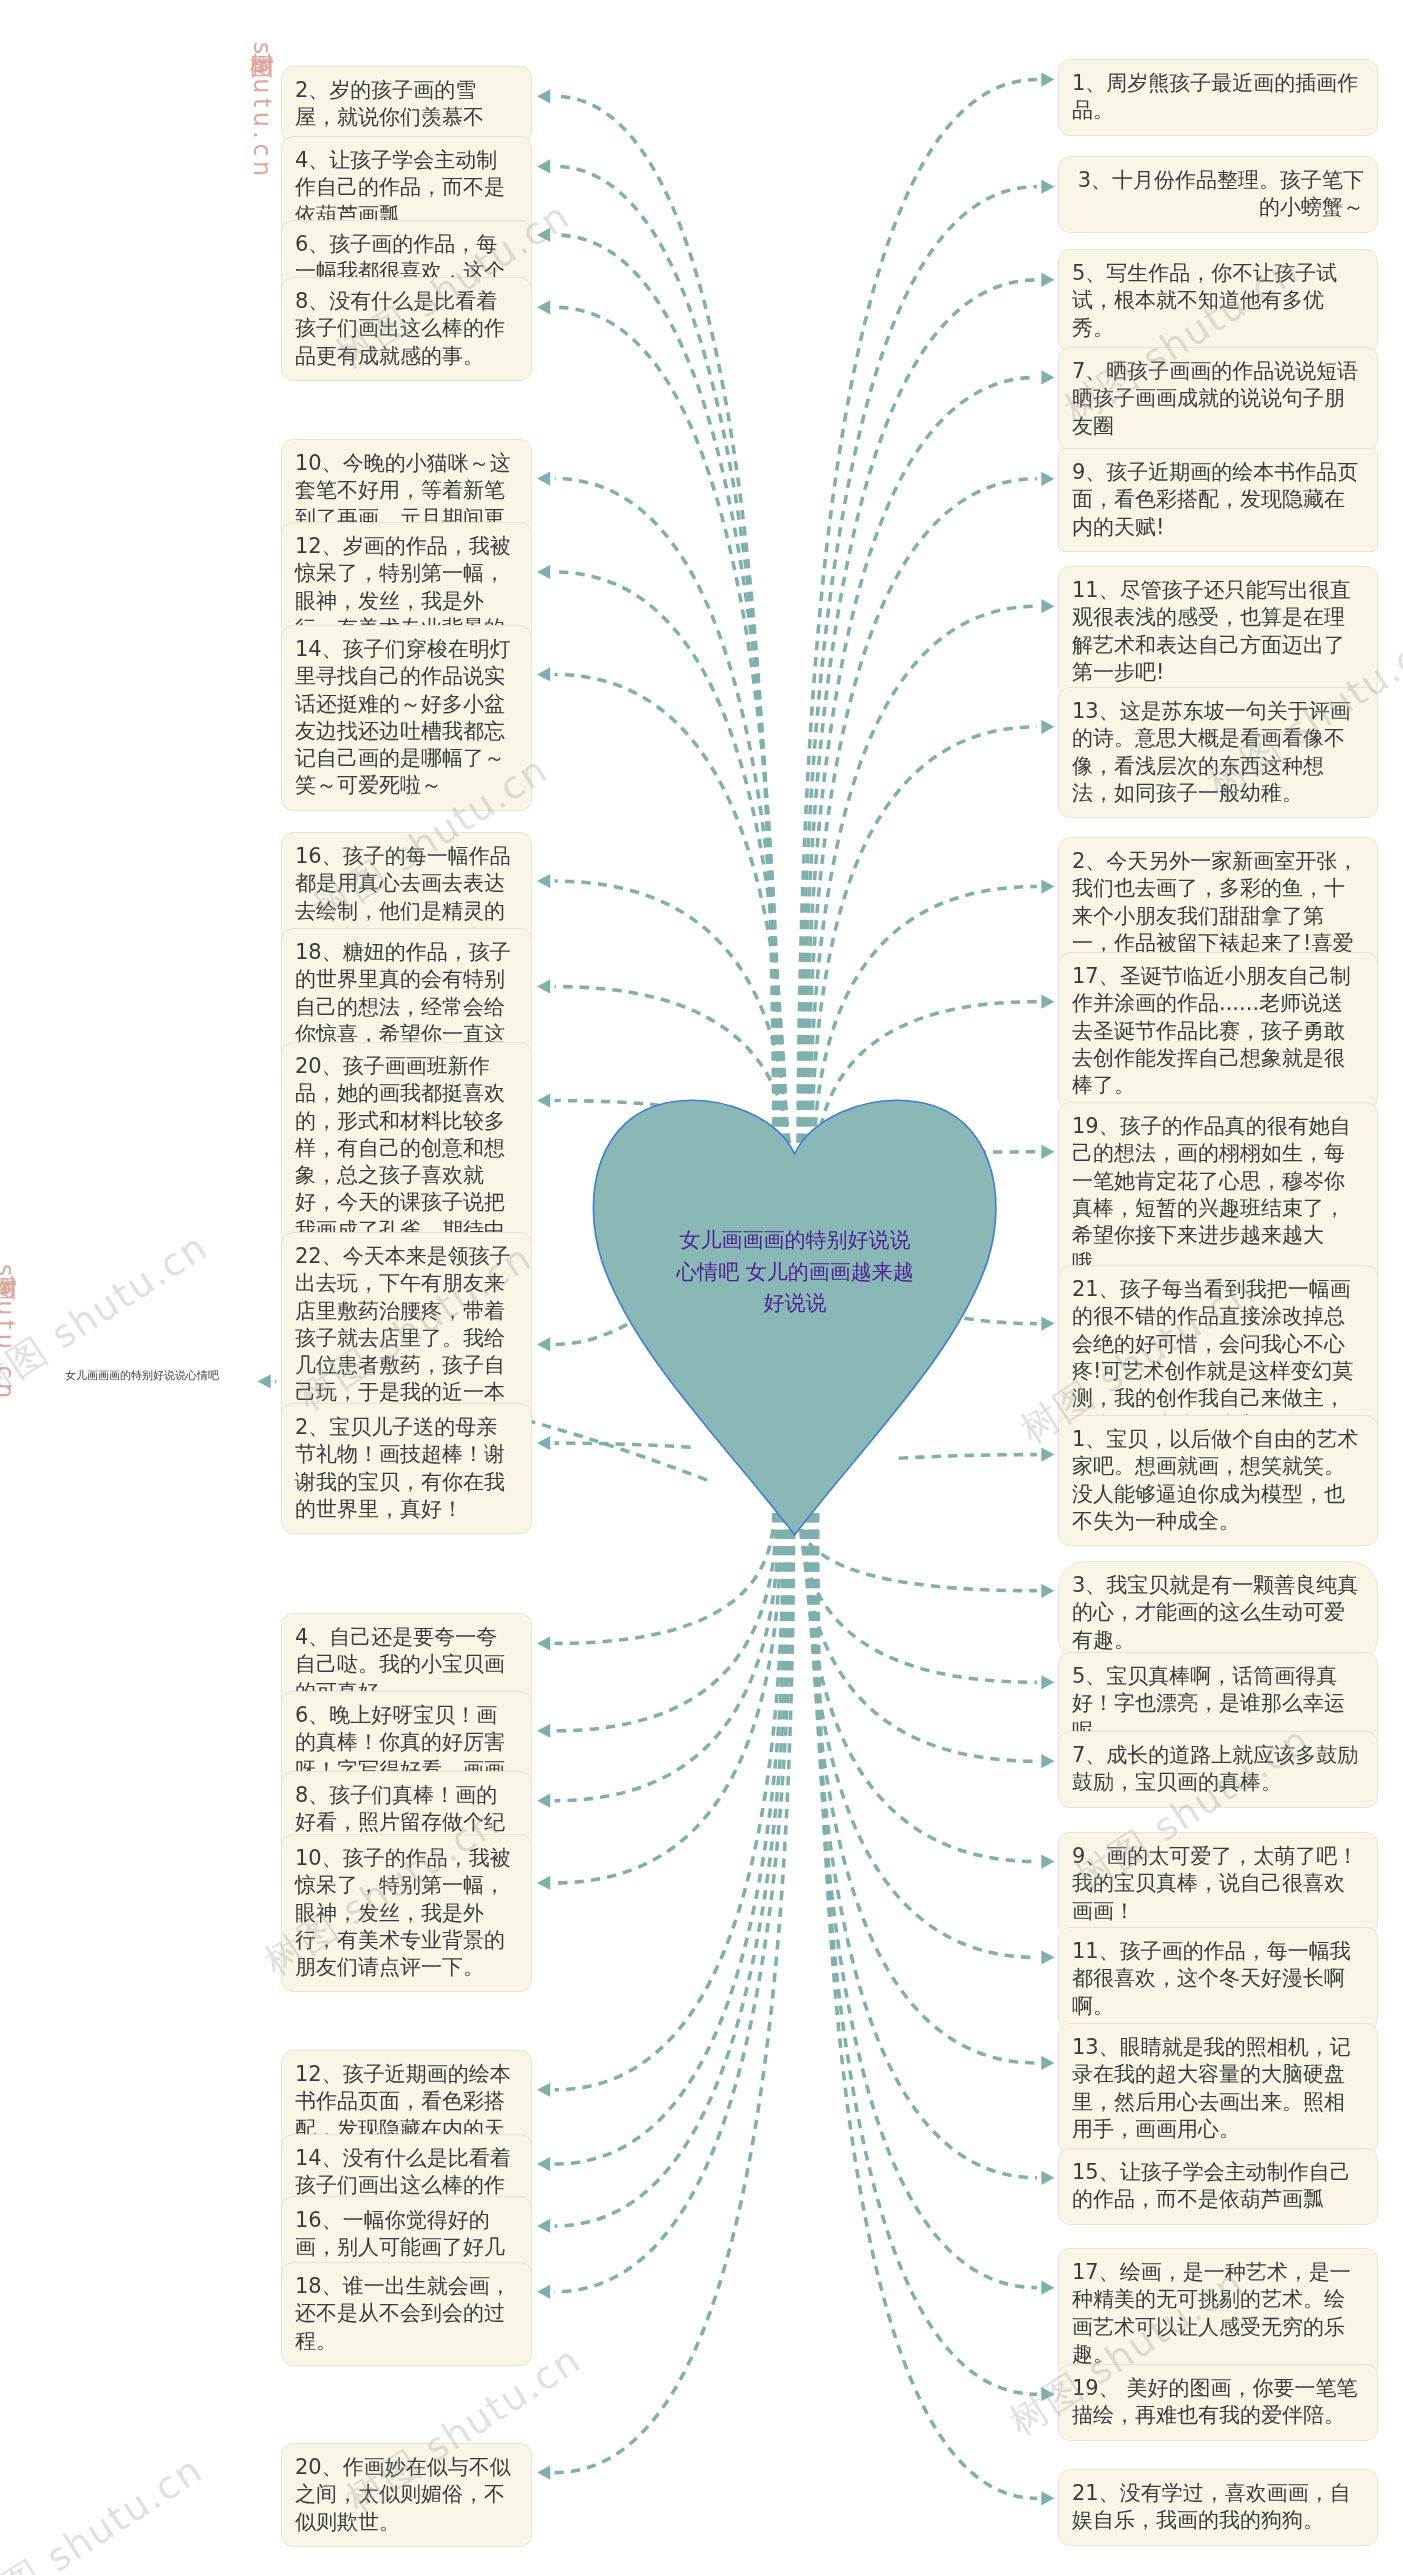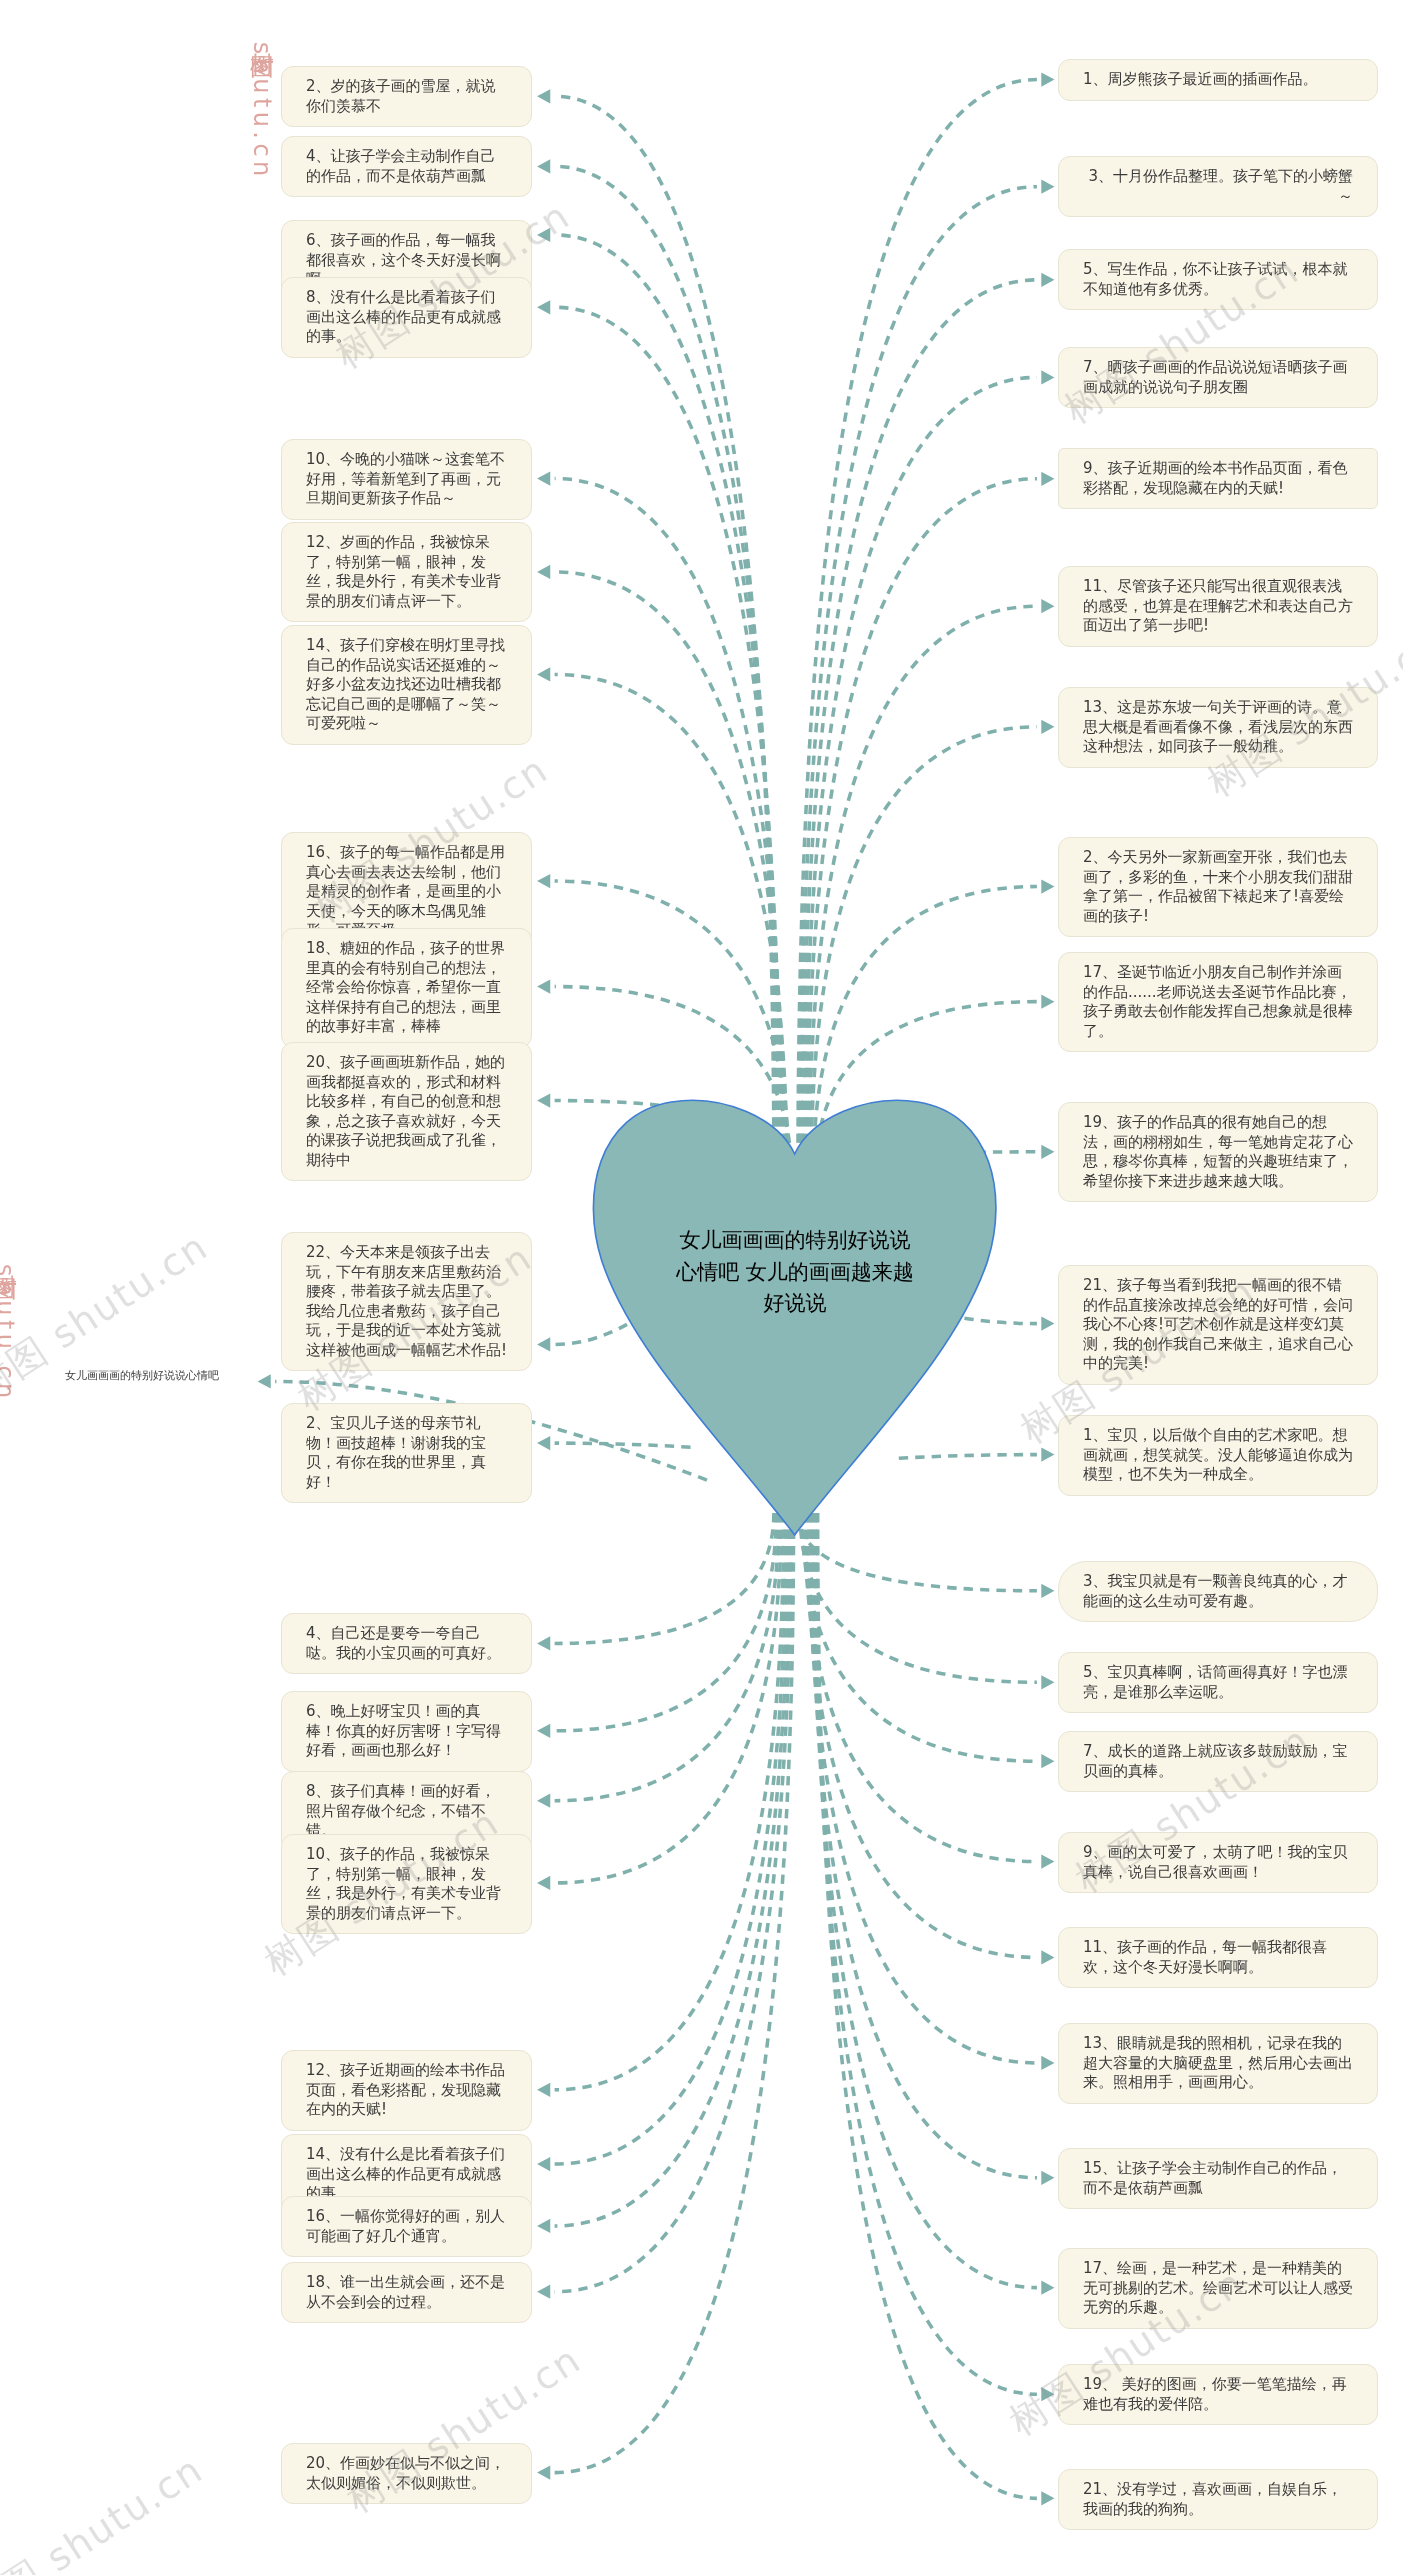--- a/index.html
+++ b/index.html
@@ -6,26 +6,26 @@
     --accent:#7fb0ac; --heart-fill:#8ab8b6; --heart-stroke:#3f7ed4;
     --box-bg:#faf6e7; --box-border:#e8e4d3; --text:#3a3a3a;
     --wm:#9a9a9a; --wm-red:#bf4e42; --bg:#ffffff;
   }
   html,body{margin:0;padding:0;}
   body{width:1403px;height:2576px;position:relative;overflow:hidden;
        background:var(--bg);font-family:"DejaVu Sans",sans-serif;}
   #connector-svg{position:absolute;left:0;top:0;z-index:1;}
   .node-box{position:absolute;z-index:2;background:var(--box-bg);
        border:1.1px solid var(--box-border);border-radius:12px;
-       padding:10px 24px;font-size:15px;line-height:1.3;color:var(--text);
+       padding:10px 13px;font-size:21px;line-height:1.3;color:var(--text);
        box-sizing:border-box;}
   .node-box.left{left:281px;width:251px;}
   .node-box.right{left:1058px;width:320px;}
   .heart-label{position:absolute;z-index:3;left:636px;top:1225px;width:318px;
-       text-align:center;font-size:21px;line-height:1.5;color:#000000;
+       text-align:center;font-size:21px;line-height:1.5;color:#4c1d95;
        white-space:pre-line;pointer-events:none;}
   .root-label{position:absolute;z-index:2;left:65px;top:1368px;
        font-size:11px;color:var(--text);white-space:nowrap;}
   .wm{position:absolute;z-index:5;font-size:38px;color:var(--wm);opacity:.30;
        transform:rotate(-33deg);letter-spacing:1.6px;white-space:nowrap;
        pointer-events:none;}
   .wm-red{position:absolute;z-index:5;writing-mode:vertical-rl;font-size:24px;
        color:var(--wm-red);opacity:.5;letter-spacing:4.4px;white-space:nowrap;
        pointer-events:none;}
 </style>

